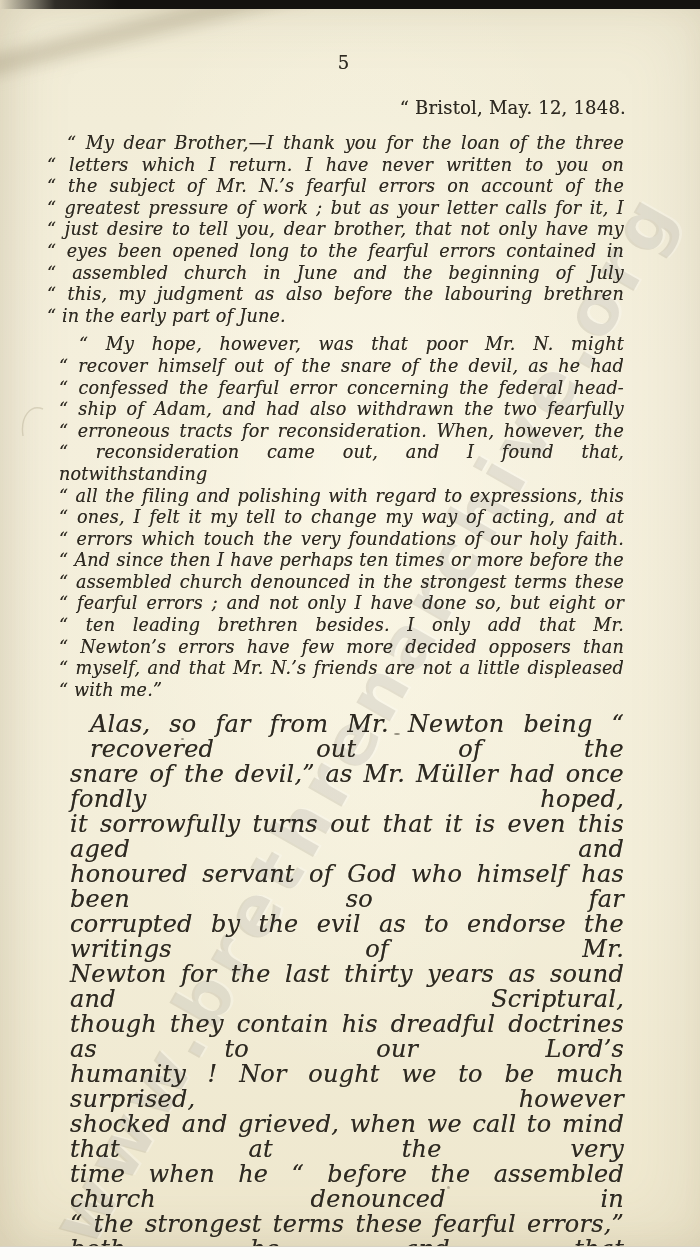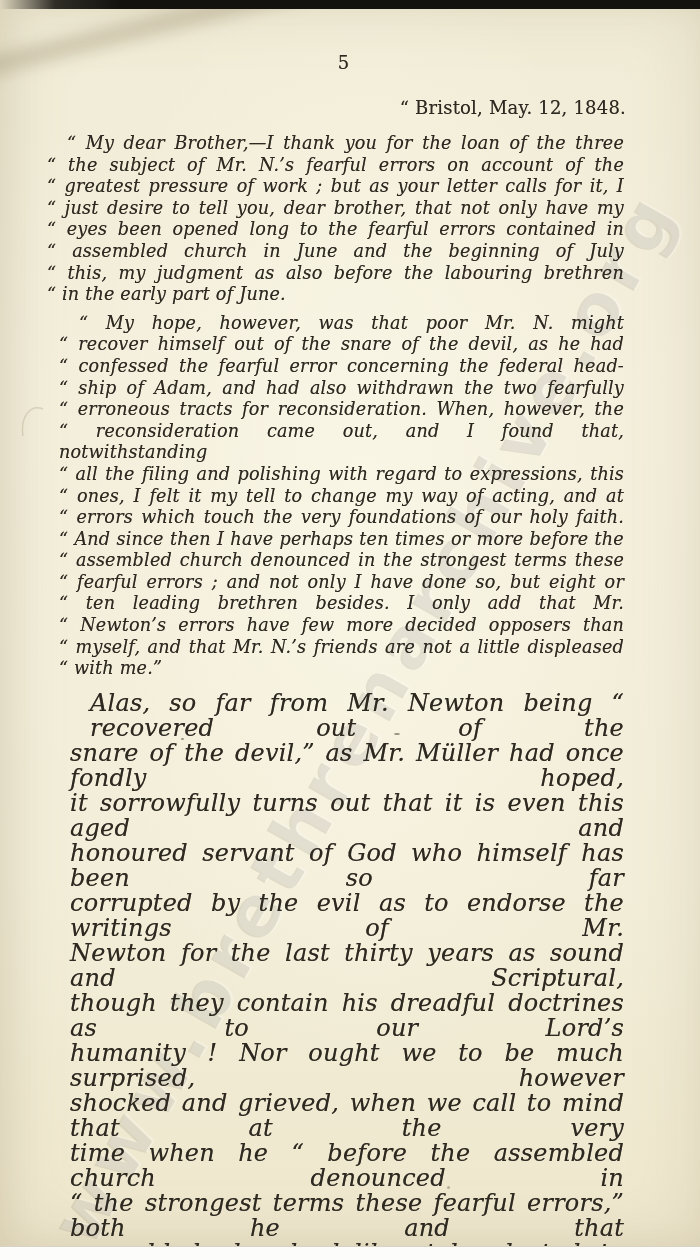--- a/index.html
+++ b/index.html
@@ -68,20 +68,21 @@
   <div class="scan-bar"></div>
 
   <div class="watermark">www.brethrenarchive.org</div>
 
   <div class="page-number printed">5</div>
   <div class="dateline printed">“ Bristol, May. 12, 1848.</div>
 
   <div class="content printed">
     <div class="paragraph">
         <div class="line first">“ My dear Brother,—I thank you for the loan of the three</div>
+        <div class="line">“ letters which I return.  I have never written to you on</div>
         <div class="line">“ the subject of Mr. N.’s fearful errors on account of the</div>
         <div class="line">“ greatest pressure of work ; but as your letter calls for it, I</div>
         <div class="line">“ just desire to tell you, dear brother, that not only have my</div>
         <div class="line">“ eyes been opened long to the fearful errors contained in</div>
         <div class="line">“ assembled church in June and the beginning of July</div>
         <div class="line">“ this, my judgment as also before the labouring brethren</div>
         <div class="line last">“ in the early part of June.</div>
       </div>
     <div class="paragraph">
         <div class="line first">“ My hope, however, was that poor Mr. N. might</div>

